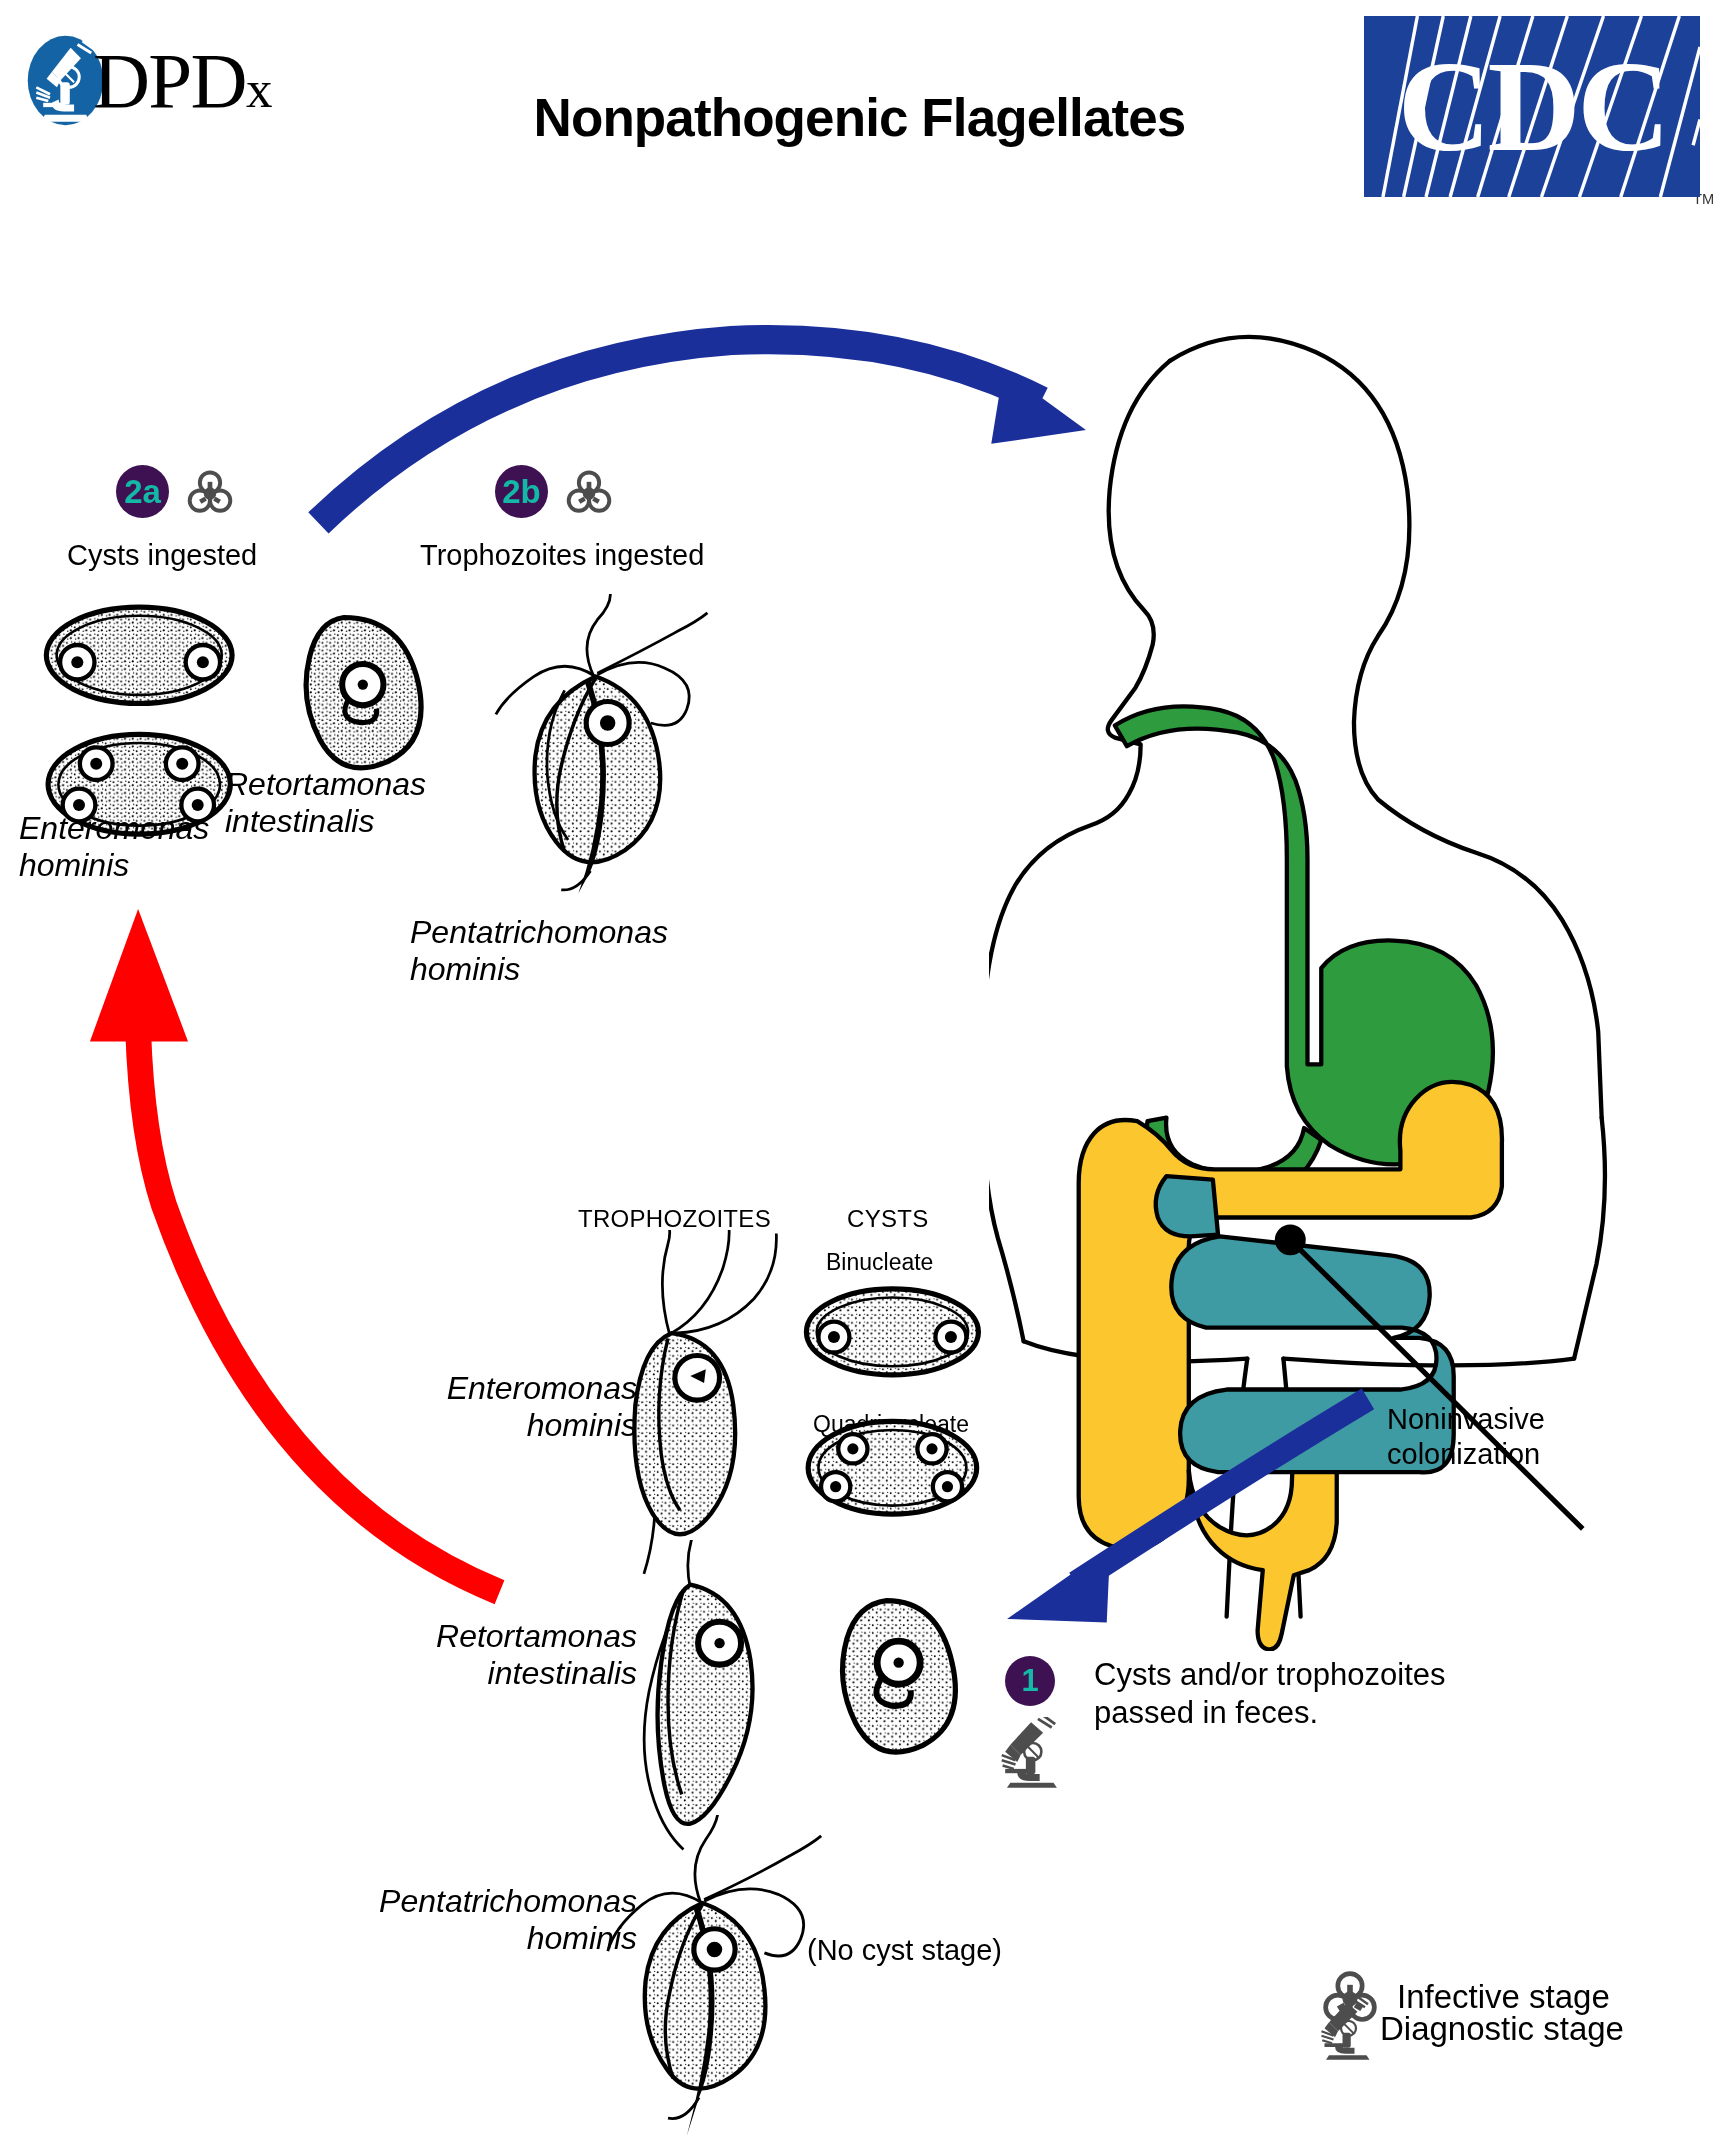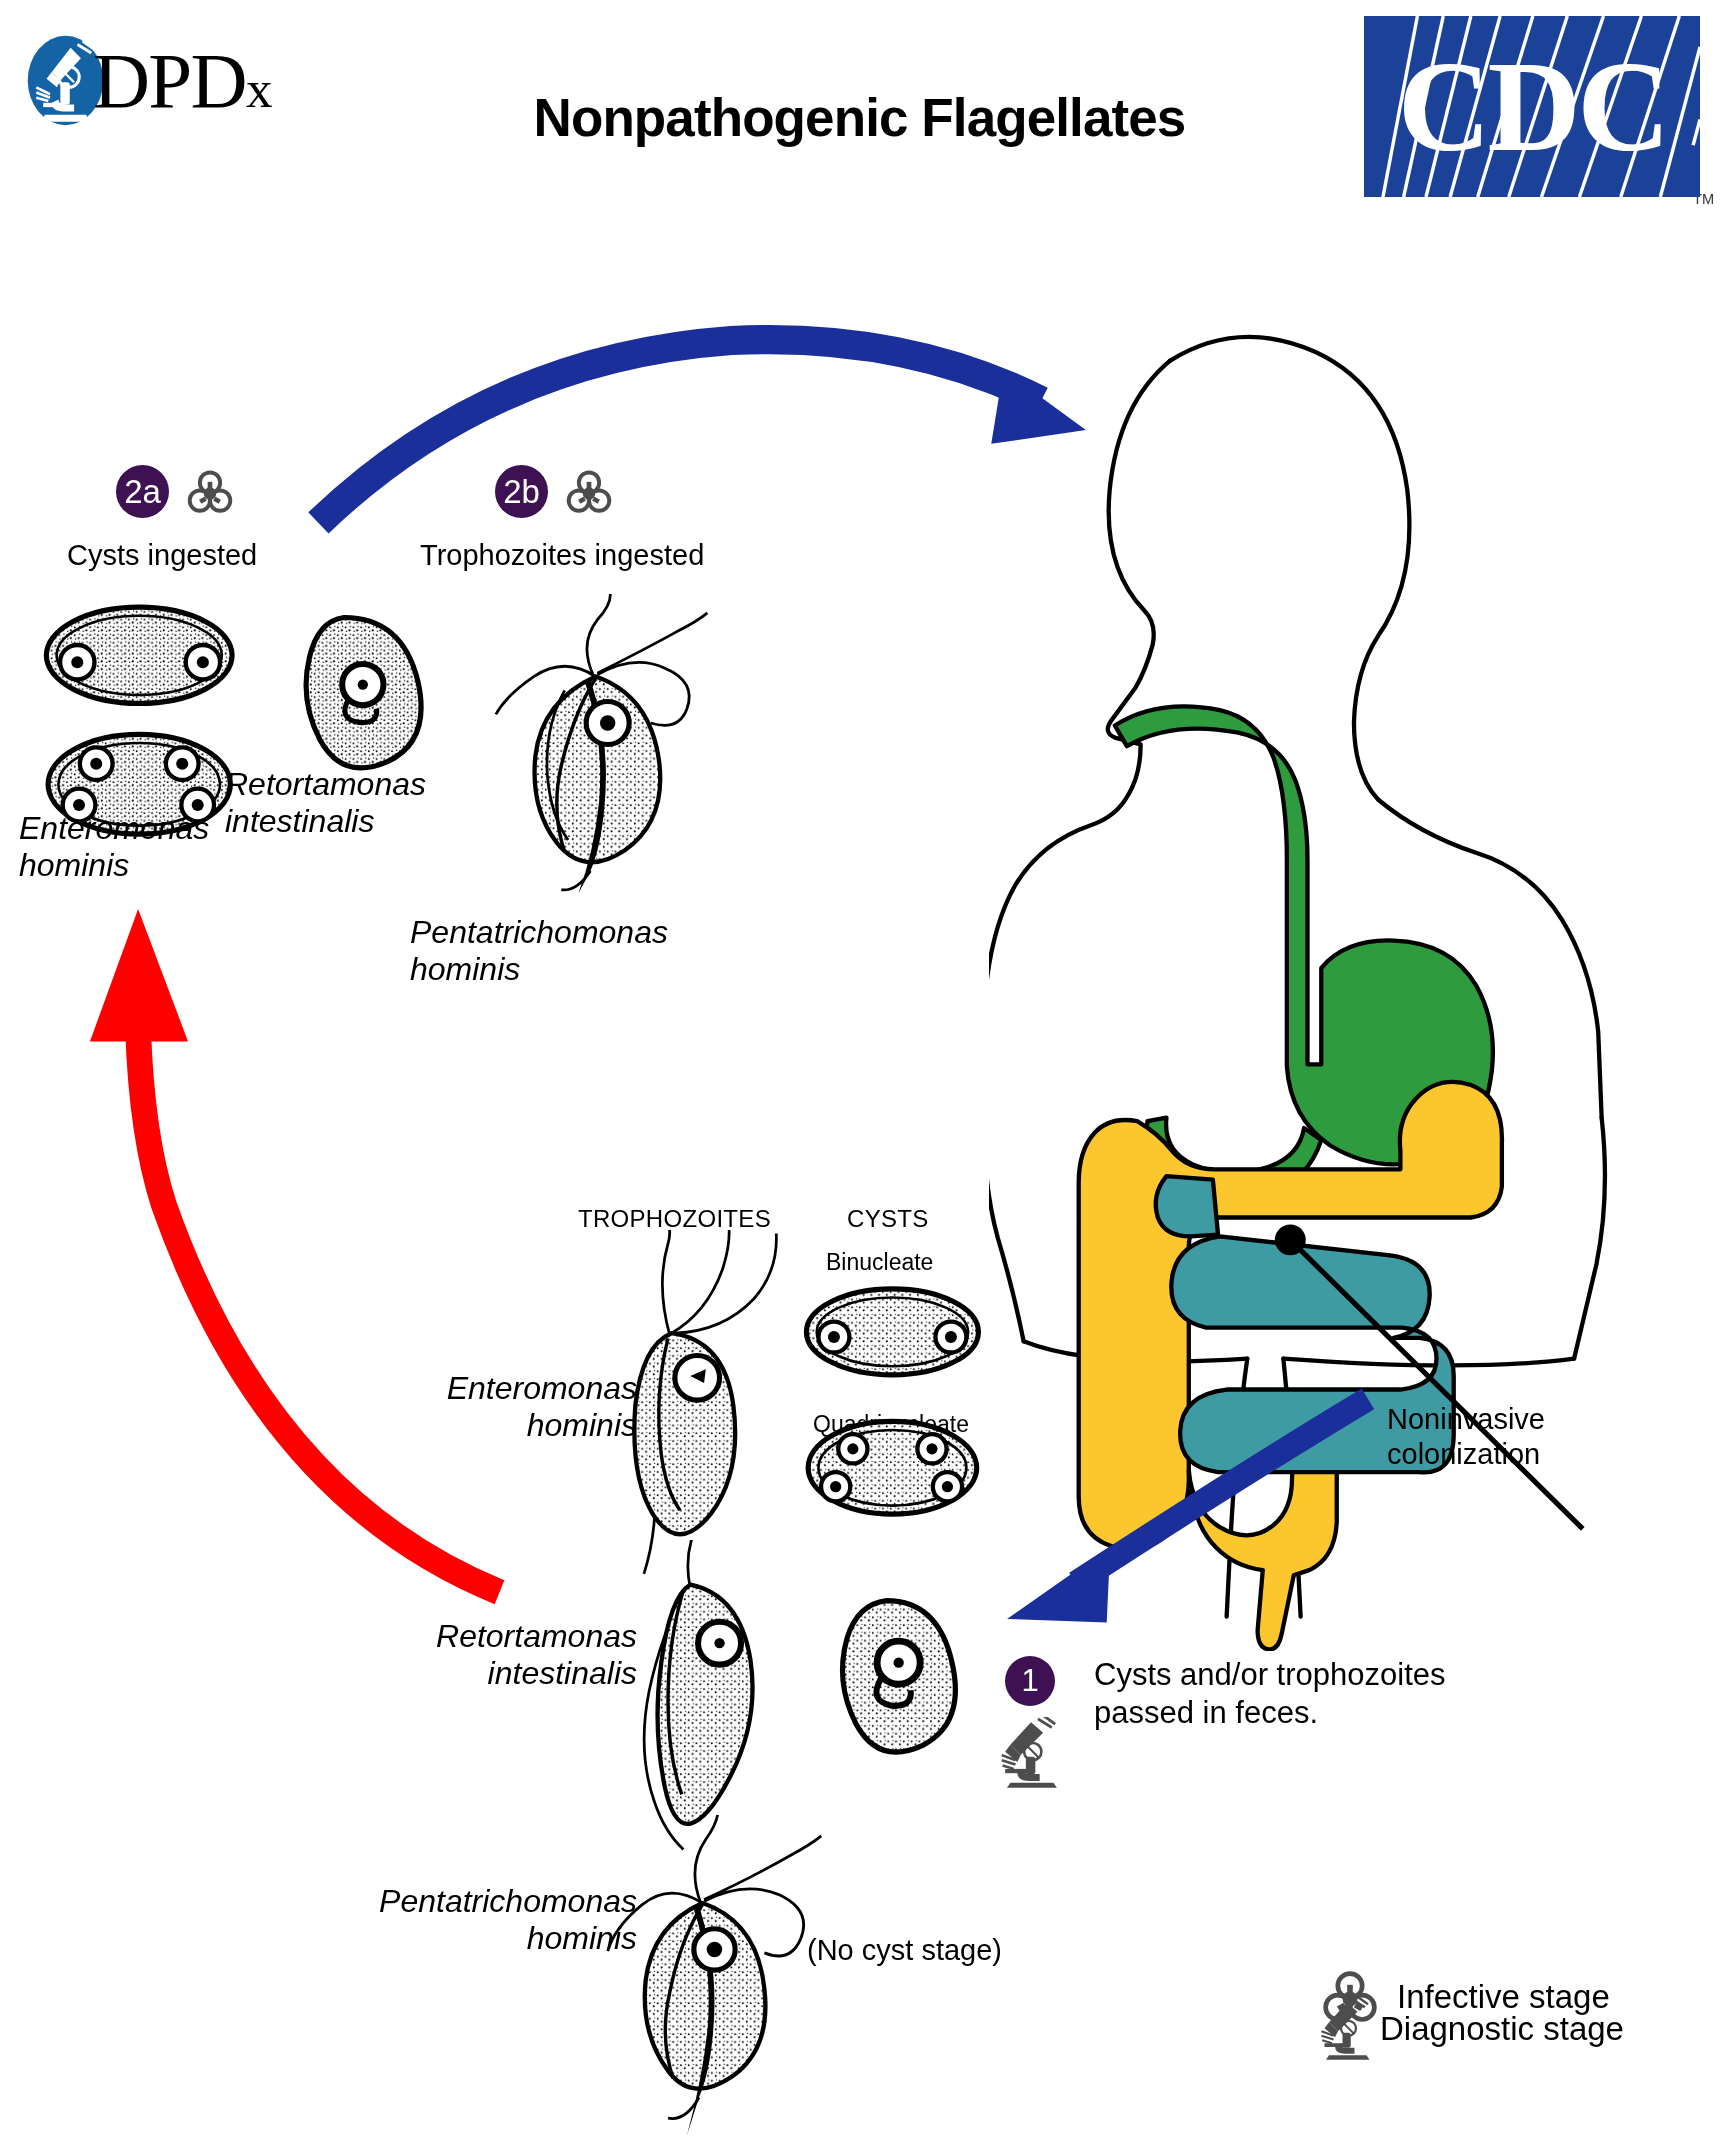--- a/index.html
+++ b/index.html
@@ -24,22 +24,22 @@
       font-size:129px;font-weight:bold;letter-spacing:-3.4px;line-height:1;z-index:3;}
   #cdc-tm{position:absolute;right:6.9px;top:191px;font-size:14.6px;color:#333;}
 
   
   .lbl{font-size:29px;line-height:1.12;}
   .sci{font-style:italic;font-size:32px;line-height:1.15;}
   .colhead{font-size:24px;font-weight:normal;letter-spacing:0.3px;}
   .sublbl{font-size:23px;}
 
   
-  .badge{border-radius:50%;background:#3D1152;color:#ffffff;display:flex;align-items:center;
-      justify-content:center;font-weight:normal;font-family:"Liberation Sans",sans-serif;}
+  .badge{border-radius:50%;background:#3D1152;color:#14b8a6;display:flex;align-items:center;
+      justify-content:center;font-weight:bold;font-family:"Liberation Sans",sans-serif;}
 </style>
 </head>
 <body>
 
 <div id="stage">
 
   <div class="abs" id="dpdx-logo">
     <svg class="mark" viewBox="0 0 92 108">
       <ellipse cx="46" cy="54" rx="44" ry="52" fill="#1464A5"></ellipse>
       <g fill="#fff">

